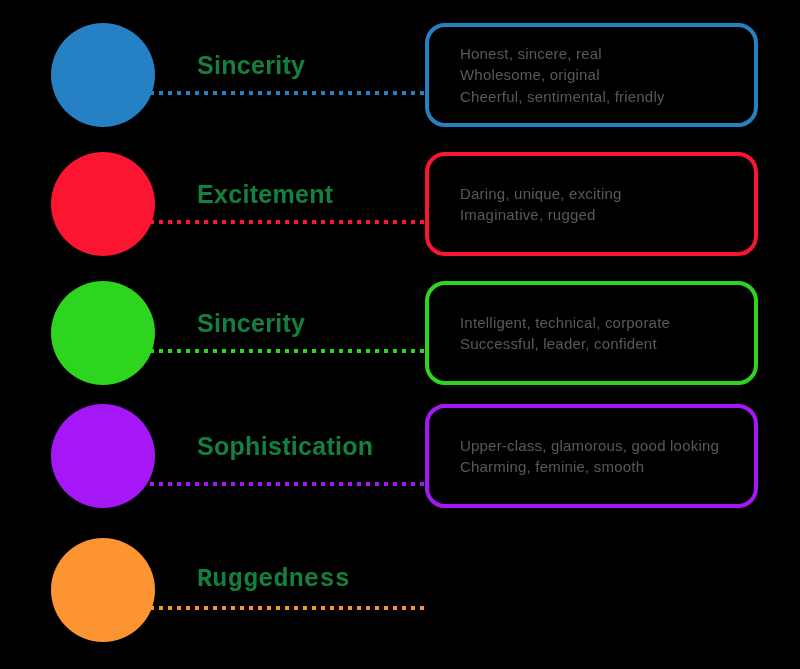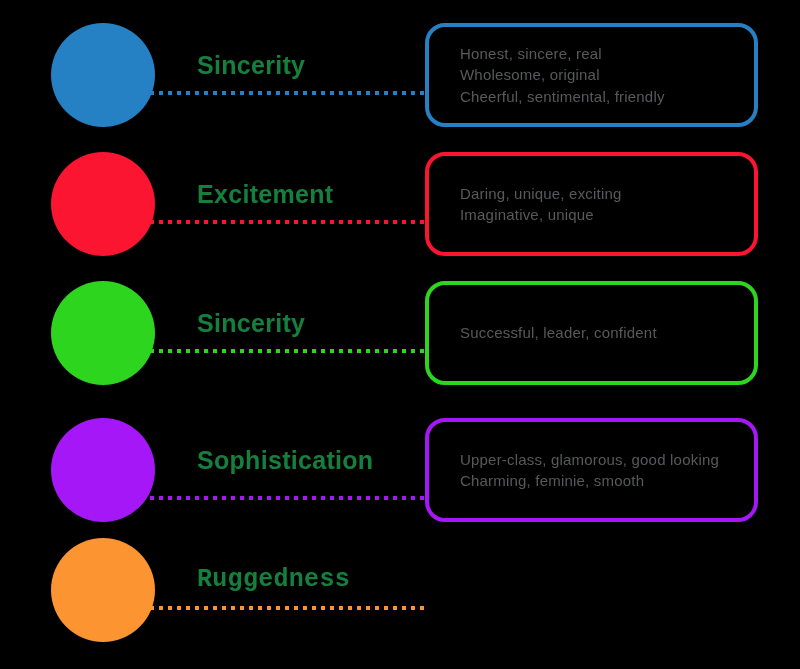--- a/index.html
+++ b/index.html
@@ -17,21 +17,21 @@
   }
   .row {
     position: absolute;
     left: 0;
     width: 800px;
     height: 104px;
   }
   .row:nth-child(1) { top: 23px; }
   .row:nth-child(2) { top: 152px; }
   .row:nth-child(3) { top: 281px; }
-  .row:nth-child(4) { top: 418px; }
+  .row:nth-child(4) { top: 404px; }
   .row:nth-child(5) { top: 538px; font-family: Liberation Mono, monospace; }
 
   .dots {
     position: absolute;
     left: 150px;
     top: 68px;
     width: 276px;
     height: 4px;
     background: repeating-linear-gradient(to right, var(--c) 0 4px, transparent 4px 9px);
   }
@@ -97,29 +97,30 @@
       <div class="trait">Cheerful, sentimental, friendly</div>
     </div>
   </div>
 
   <div class="row" style="--c: #FB1531;">
     <div class="dots"></div>
     <div class="circle"></div>
     <div class="label">Excitement</div>
     <div class="box">
       <div class="trait">Daring, unique, exciting</div>
-      <div class="trait">Imaginative, unique</div>
+      <div class="trait">Imaginative, rugged</div>
     </div>
   </div>
 
   <div class="row" style="--c: #2DD51F;">
     <div class="dots"></div>
     <div class="circle"></div>
     <div class="label">Sincerity</div>
     <div class="box">
+      <div class="trait">Intelligent, technical, corporate</div>
       <div class="trait">Successful, leader, confident</div>
     </div>
   </div>
 
   <div class="row" style="--c: #A617F7;">
     <div class="dots"></div>
     <div class="circle"></div>
     <div class="label">Sophistication</div>
     <div class="box">
       <div class="trait">Upper-class, glamorous, good looking</div>

